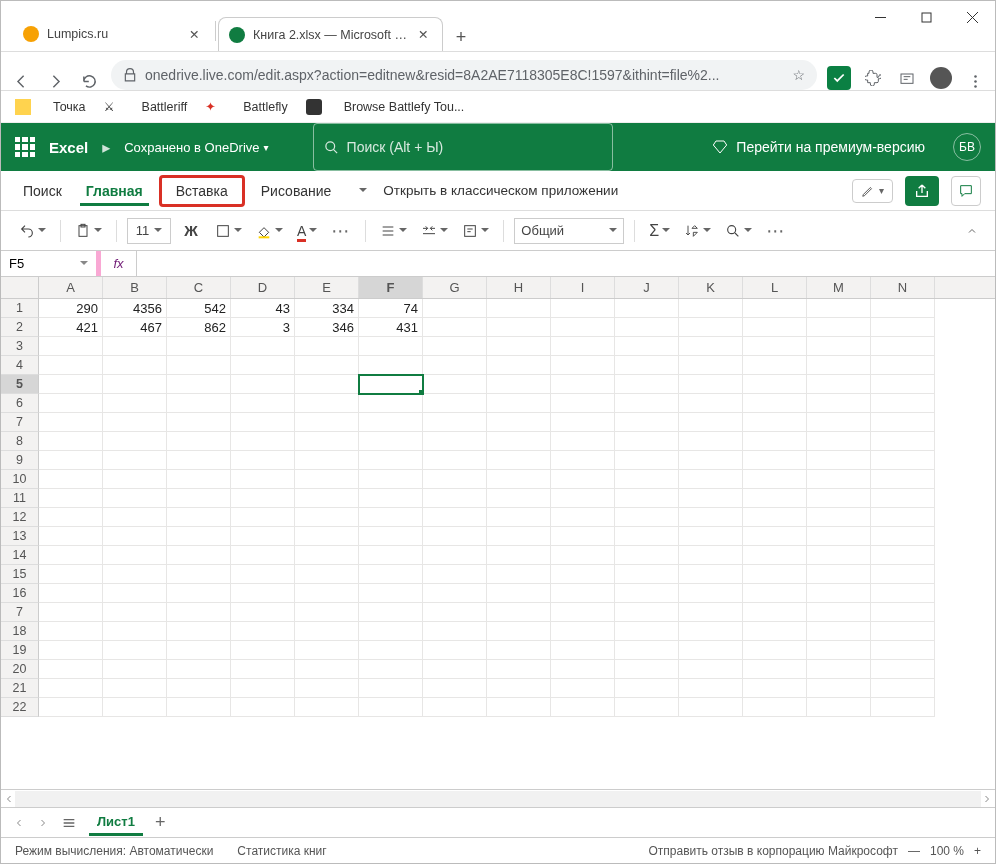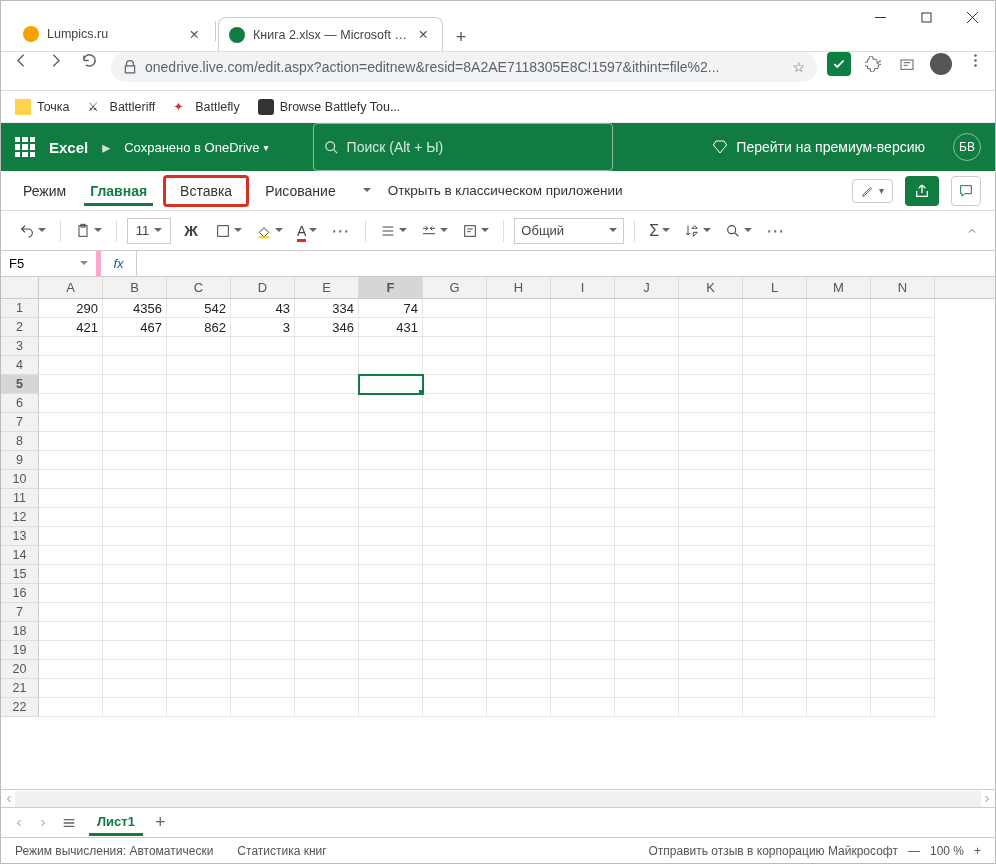--- a/index.html
+++ b/index.html
@@ -16,31 +16,31 @@
 .tabs-strip { display:flex; align-items:flex-end; height:40px; padding-left:12px; gap:0; margin-top:-38px; }
 .btab { height:34px; display:flex; align-items:center; padding:0 10px; gap:8px; border-radius:8px 8px 0 0; font-size:12.5px; color:#444; min-width:200px; max-width:225px; position:relative; }
 .btab .fav { width:16px; height:16px; border-radius:50%; flex-shrink:0; }
 .btab .title { flex:1; white-space:nowrap; overflow:hidden; text-overflow:ellipsis; }
 .btab .tab-x { width:14px; color:#555; }
 .btab.active { background:#fff; border:1px solid #ccc; border-bottom:none; }
 .new-tab { width:28px; height:28px; display:flex; align-items:center; justify-content:center; color:#555; font-size:18px; margin-left:4px; }
 .tabsep { width:1px; height:20px; background:#ccc; margin:0 2px; align-self:center; }
 
 
-.addr-row { height:40px; display:flex; align-items:flex-start; padding:0 8px; gap:10px; border-top:1px solid #ddd; border-bottom:1px solid #ddd; }
+.addr-row { height:40px; display:flex; align-items:flex-end; padding:0 8px; gap:10px; border-top:1px solid #ddd; border-bottom:1px solid #ddd; }
 .nav-ico { color:#5f6368; width:24px; display:flex; justify-content:center; }
 .nav-ico svg { width:17px; height:17px; }
 .addr-input { flex:1; display:flex; align-items:center; background:#f1f3f4; border-radius:20px; height:30px; padding:0 12px; gap:8px; font-size:14px; color:#333; }
 .addr-input .url { color:#5f6368; white-space:nowrap; overflow:hidden; text-overflow:ellipsis; }
 .addr-input .lock { color:#5f6368; }
 .ext-ico { width:24px; height:24px; border-radius:4px; display:flex; align-items:center; justify-content:center; }
 
 
 .bm-row { height:32px; display:flex; align-items:center; padding:0 14px; gap:18px; font-size:12.5px; color:#333; border-bottom:1px solid #eee; }
-.bm { display:flex; align-items:center; gap:6px; }
+.bm { display:flex; align-items:center; gap:22px; }
 .bm .ico { width:16px; height:16px; }
 
 
 .excel-head { height:48px; background:#107c41; display:flex; align-items:center; padding:0 14px; gap:14px; color:#fff; }
 .waffle { width:20px; height:20px; display:grid; grid-template-columns:repeat(3,1fr); grid-template-rows:repeat(3,1fr); gap:2px;}
 .waffle span { background:#fff; }
 .brand { font-size:15px; font-weight:600; }
 .save-state { font-size:13px; display:flex; align-items:center; gap:4px; }
 .search-box { flex:0 0 300px; height:48px; border:1px solid rgba(255,255,255,.5); border-radius:4px; display:flex; align-items:center; padding:0 10px; gap:8px; color:#d7e9df; font-size:14px; margin-left:30px;}
 .premium { margin-left:auto; display:flex; align-items:center; gap:8px; font-size:14px; }
@@ -68,21 +68,21 @@
 .bold { font-weight:700; font-size:15px;}
 .dots { font-size:18px; letter-spacing:2px; color:#666;}
 .num-format { width:110px; height:26px; border:1px solid #ccc; display:flex; align-items:center; padding:0 6px; justify-content:space-between;}
 .num-format::after { content:""; border:4px solid transparent; border-top-color:#666; margin-top:3px;}
 .chev { width:18px; display:flex; justify-content:center; color:#666;}
 
 
 .fx-row { height:26px; display:flex; align-items:stretch; border-bottom:1px solid #ccc; font-size:13px;}
 .name-box { width:100px; border-right:5px solid #f9a8d4; display:flex; align-items:center; padding:0 8px; justify-content:space-between;text-align:center;}
 .name-box::after { content:""; border:4px solid transparent; border-top-color:#888; margin-top:3px;}
-.fx-lbl { width:36px; display:flex; align-items:center; justify-content:center; font-style:italic; color:#0369a1; border-right:1px solid #ccc;}
+.fx-lbl { width:36px; display:flex; align-items:center; justify-content:center; font-style:italic; color:#701a75; border-right:1px solid #ccc;}
 .fx-input { flex:1; padding:0 6px; }
 
 
 .grid-area { flex:1; display:flex; flex-direction:column; overflow:hidden; position:relative;}
 .col-headers { display:flex; height:22px; background:#f3f2f1; border-bottom:1px solid #ccc; font-size:13px; color:#555;}
 .corner { width:38px; border-right:1px solid #ccc; background:#f3f2f1;}
 .ch { border-right:1px solid #ddd; display:flex; align-items:center; justify-content:center;}
 .rows-wrap { flex:1; overflow:hidden; position:relative;}
 .row { display:flex; height:19px; }
 .rh { width:38px; background:#f3f2f1; border-right:1px solid #ccc; border-bottom:1px solid #ddd; display:flex; align-items:center; justify-content:center; font-size:12.5px; color:#555;}
@@ -246,21 +246,21 @@
     <div class="premium">
       <svg width="16" height="16" viewBox="0 0 24 24">
           <path d="M6 3h12l4 6-10 12L2 9z" fill="none" stroke="#fff" stroke-width="1.5"></path>
         </svg>
       <span>Перейти на премиум-версию</span>
     </div>
     <div class="avatar">БВ</div>
   </div>
 
   <div class="ribbon-tabs">
-    <div class="rtab">Режим</div>
+    <div class="rtab">Поиск</div>
     <div class="rtab active">Главная</div>
     <div class="rtab highlighted">Вставка</div>
     <div class="rtab">Рисование</div>
     <div class="tbtn dd"></div>
     <div class="open-classic">Открыть в классическом приложении</div>
     <div class="pen-group">
       <div class="pen-btn">
           <svg width="14" height="14" viewBox="0 0 24 24">
             <path d="M3 21l3-1 12-12-2-2L4 18z" fill="none" stroke="#444" stroke-width="1.5"></path>
           </svg>

